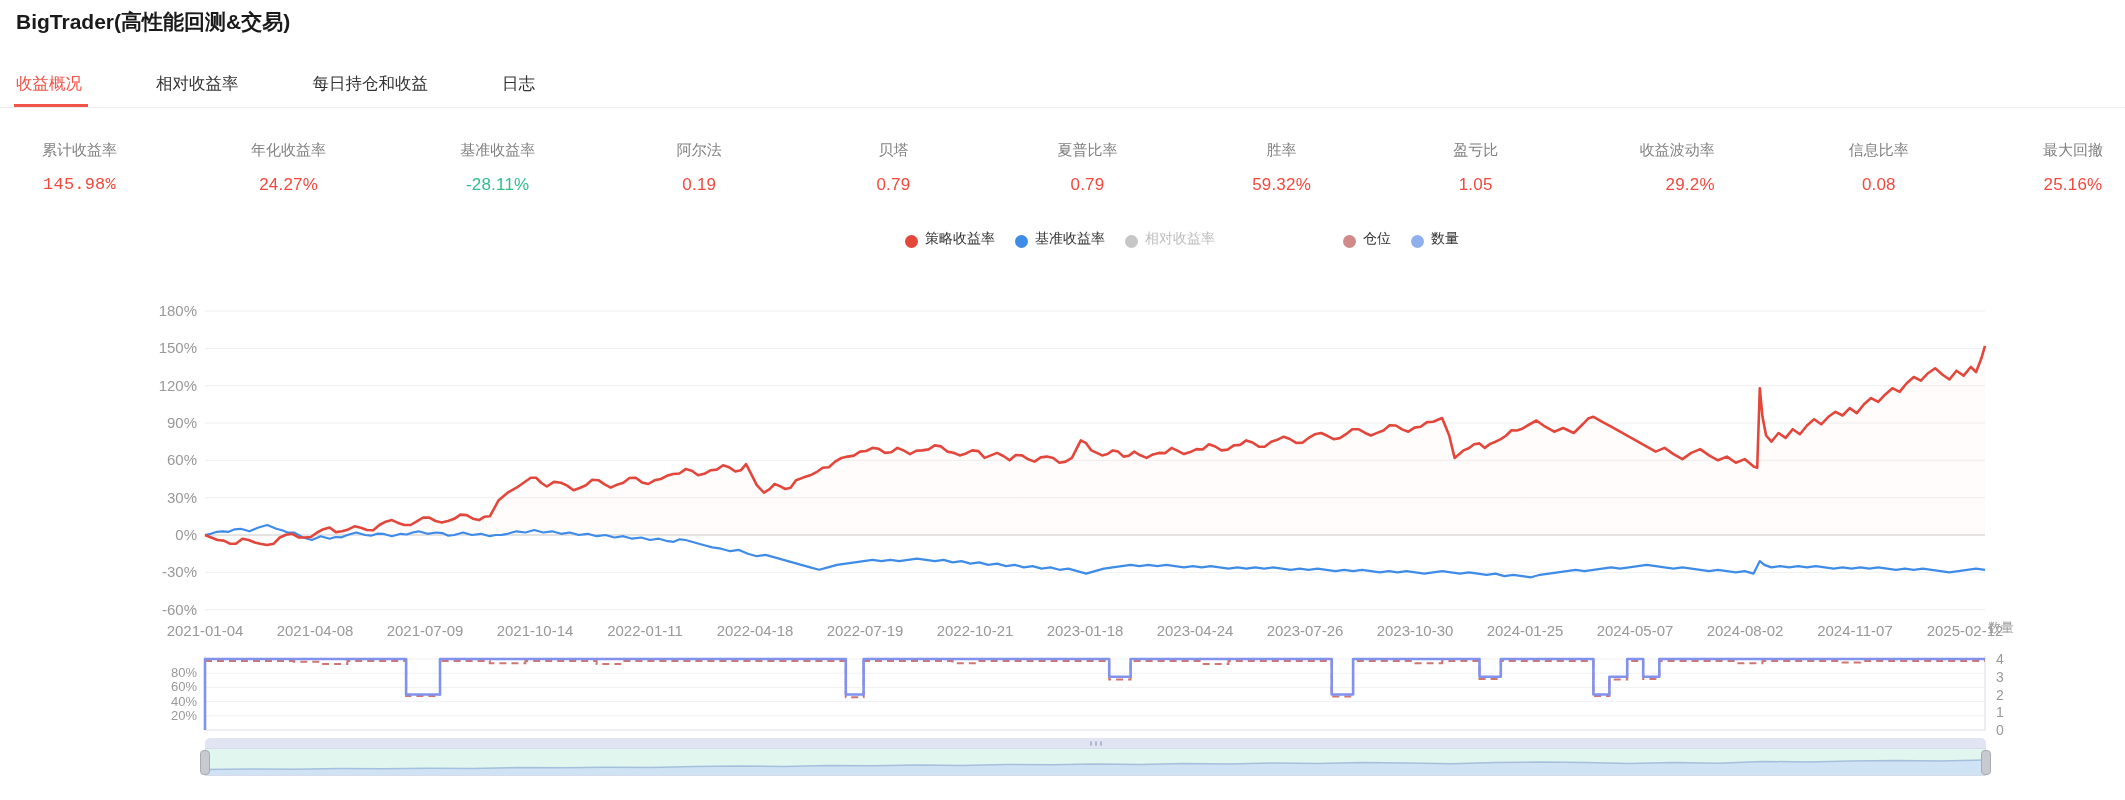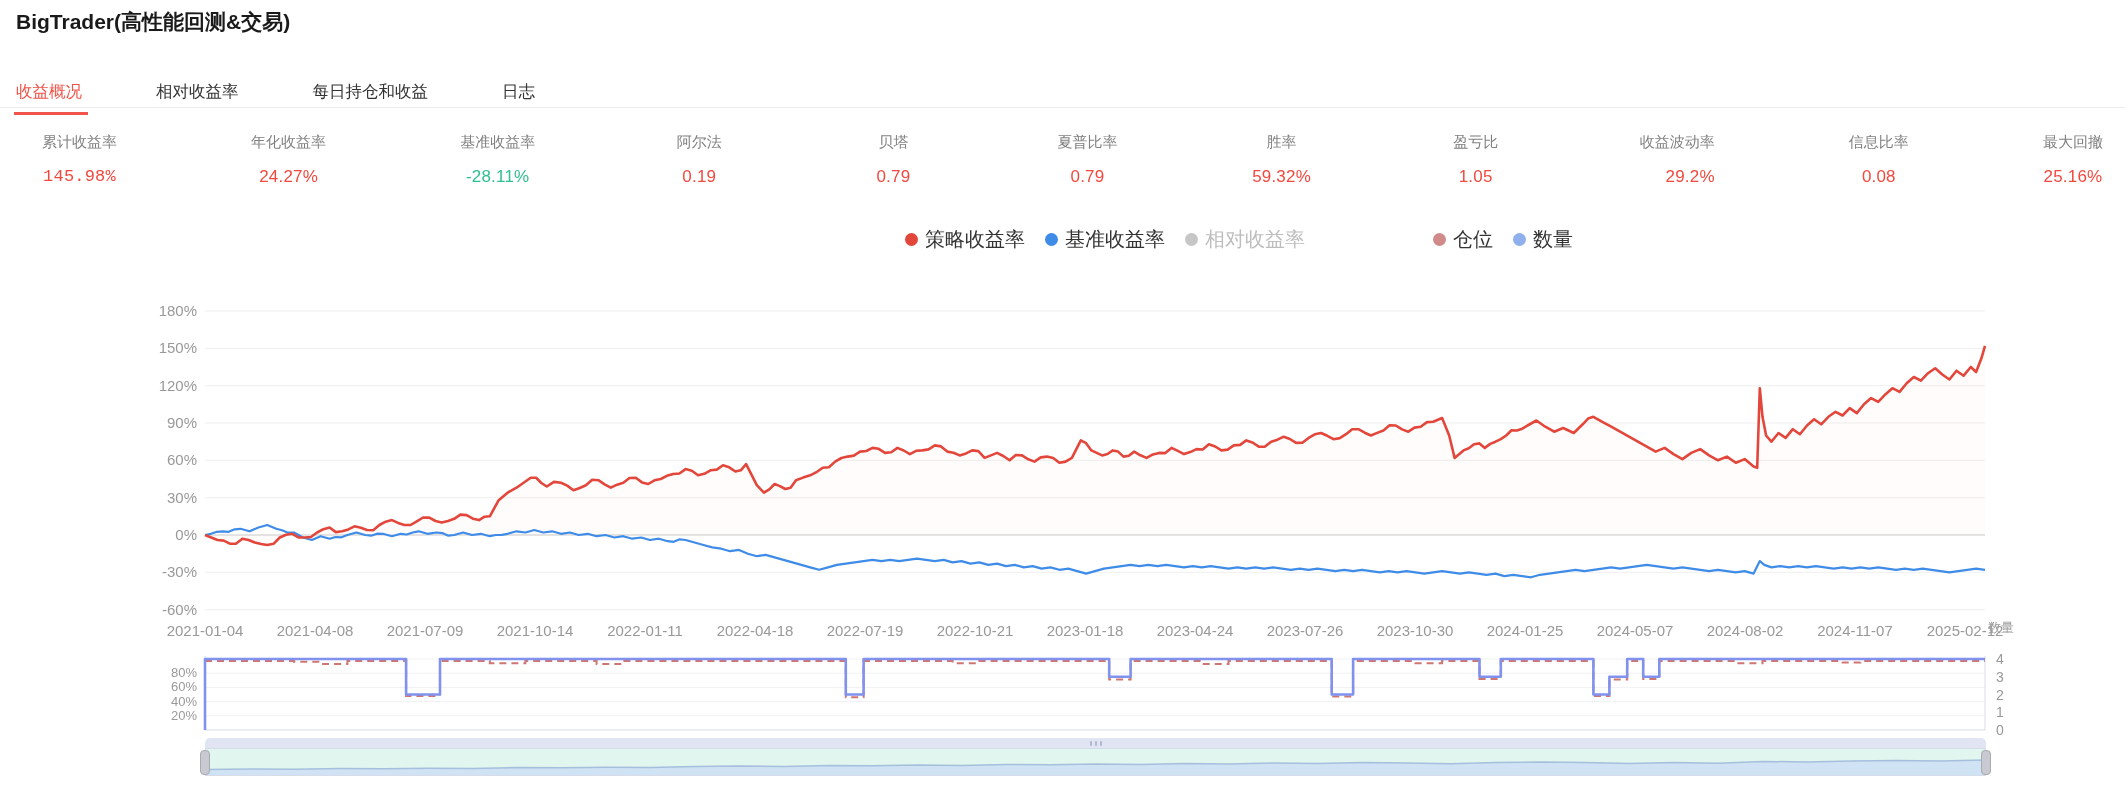--- a/index.html
+++ b/index.html
@@ -1,31 +1,31 @@
 <!DOCTYPE html>
 <html><head>
 <meta charset="utf-8">
 <style>
   html,body{margin:0;padding:0;background:#fff;}
   body{width:2125px;height:800px;position:relative;overflow:hidden;
        font-family:"Liberation Sans","DejaVu Sans",sans-serif;color:#333;}
   .page-title{position:absolute;left:16px;top:8px;font-size:21px;font-weight:bold;color:#1a1a1a;}
-  .tabs{position:absolute;left:16px;top:68px;height:47px;display:flex;align-items:center;text-align:center;}
+  .tabs{position:absolute;left:16px;top:60px;height:47px;display:flex;align-items:center;text-align:center;}
   .tab{position:relative;height:47px;display:flex;align-items:center;margin-right:74px;
        font-size:16.5px;color:#333;cursor:pointer;white-space:nowrap;}
   .tab.active{color:#f0544a;}
   .tab.active::after{content:"";position:absolute;left:-2px;right:-6px;bottom:0;height:3px;background:#f0544a;}
   .tabs-divider{position:absolute;left:0;top:107px;width:2125px;height:1px;background:#ececec;}
   .metrics{position:absolute;left:0;top:132px;width:2125px;box-sizing:border-box;
            padding:0 22px 0 42px;display:flex;justify-content:space-between;}
   .metric{text-align:center;min-width:60px;}
-  .metric .m-label{font-size:15px;color:#808080;line-height:20px;}
+  .metric .m-label{font-size:15px;color:#808080;line-height:20px;margin-top:8px;}
   .metric .m-value{font-size:17px;line-height:22px;margin-top:14px;letter-spacing:.2px;}
   .legend{position:absolute;left:905px;top:229px;display:flex;align-items:center;height:20px;}
-  .legend-item{display:flex;align-items:center;margin-right:20px;font-size:20px;color:#333;cursor:pointer;white-space:nowrap;}
+  .legend-item{display:flex;align-items:flex-end;margin-right:20px;font-size:14px;color:#333;cursor:pointer;white-space:nowrap;}
   .legend-item .dot{width:13px;height:13px;border-radius:50%;margin-right:7px;flex:0 0 auto;}
   .legend-item.disabled{color:#bdbdbd;}
   .legend-gap{width:108px;}
   #chart-layer{position:absolute;left:0;top:16px;width:2125px;height:800px;}
   svg text{font-family:"Liberation Sans","DejaVu Sans",sans-serif;}
   .dz{position:absolute;left:205px;top:738px;width:1781px;height:39px;}
   .dz-movebar{position:absolute;left:0;top:0;width:100%;height:10px;background:#e1e4f2;
               border-radius:5px 5px 0 0;cursor:pointer;}
   .dz-grip{position:absolute;left:50%;top:3px;transform:translateX(-50%);display:flex;gap:3px;}
   .dz-grip i{display:block;width:2px;height:5px;background:#b2b8ce;border-radius:1px;}

